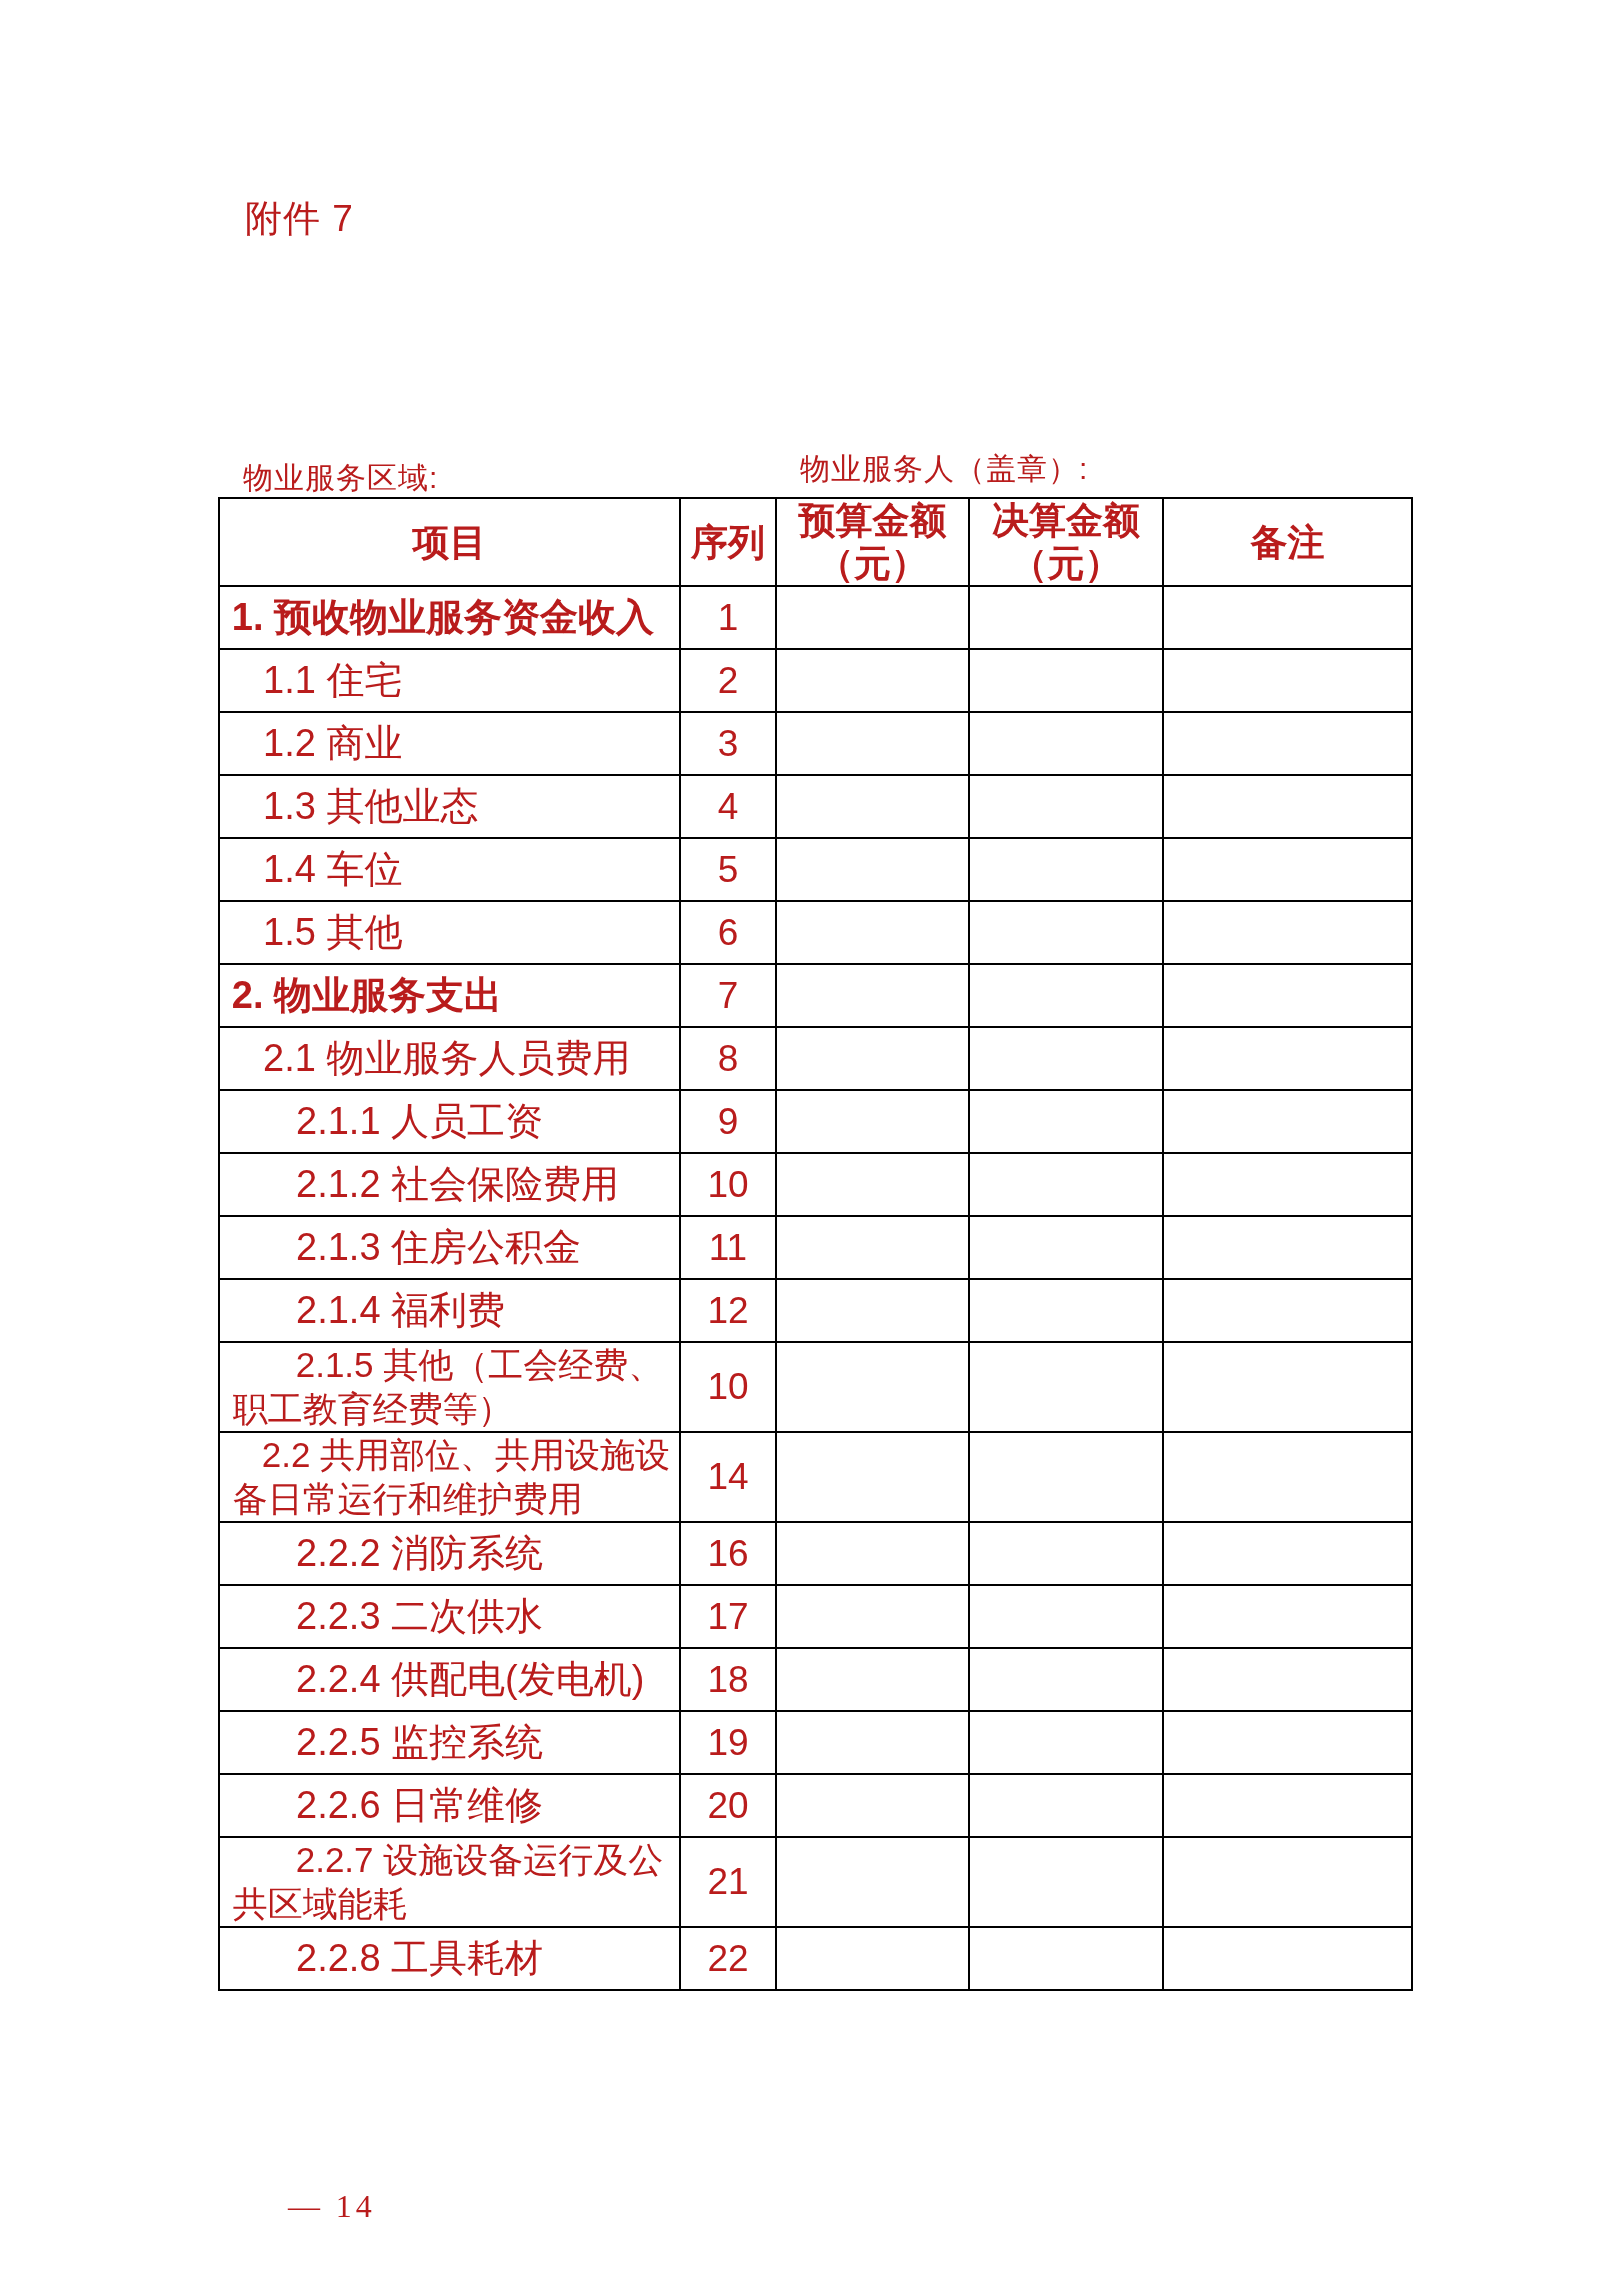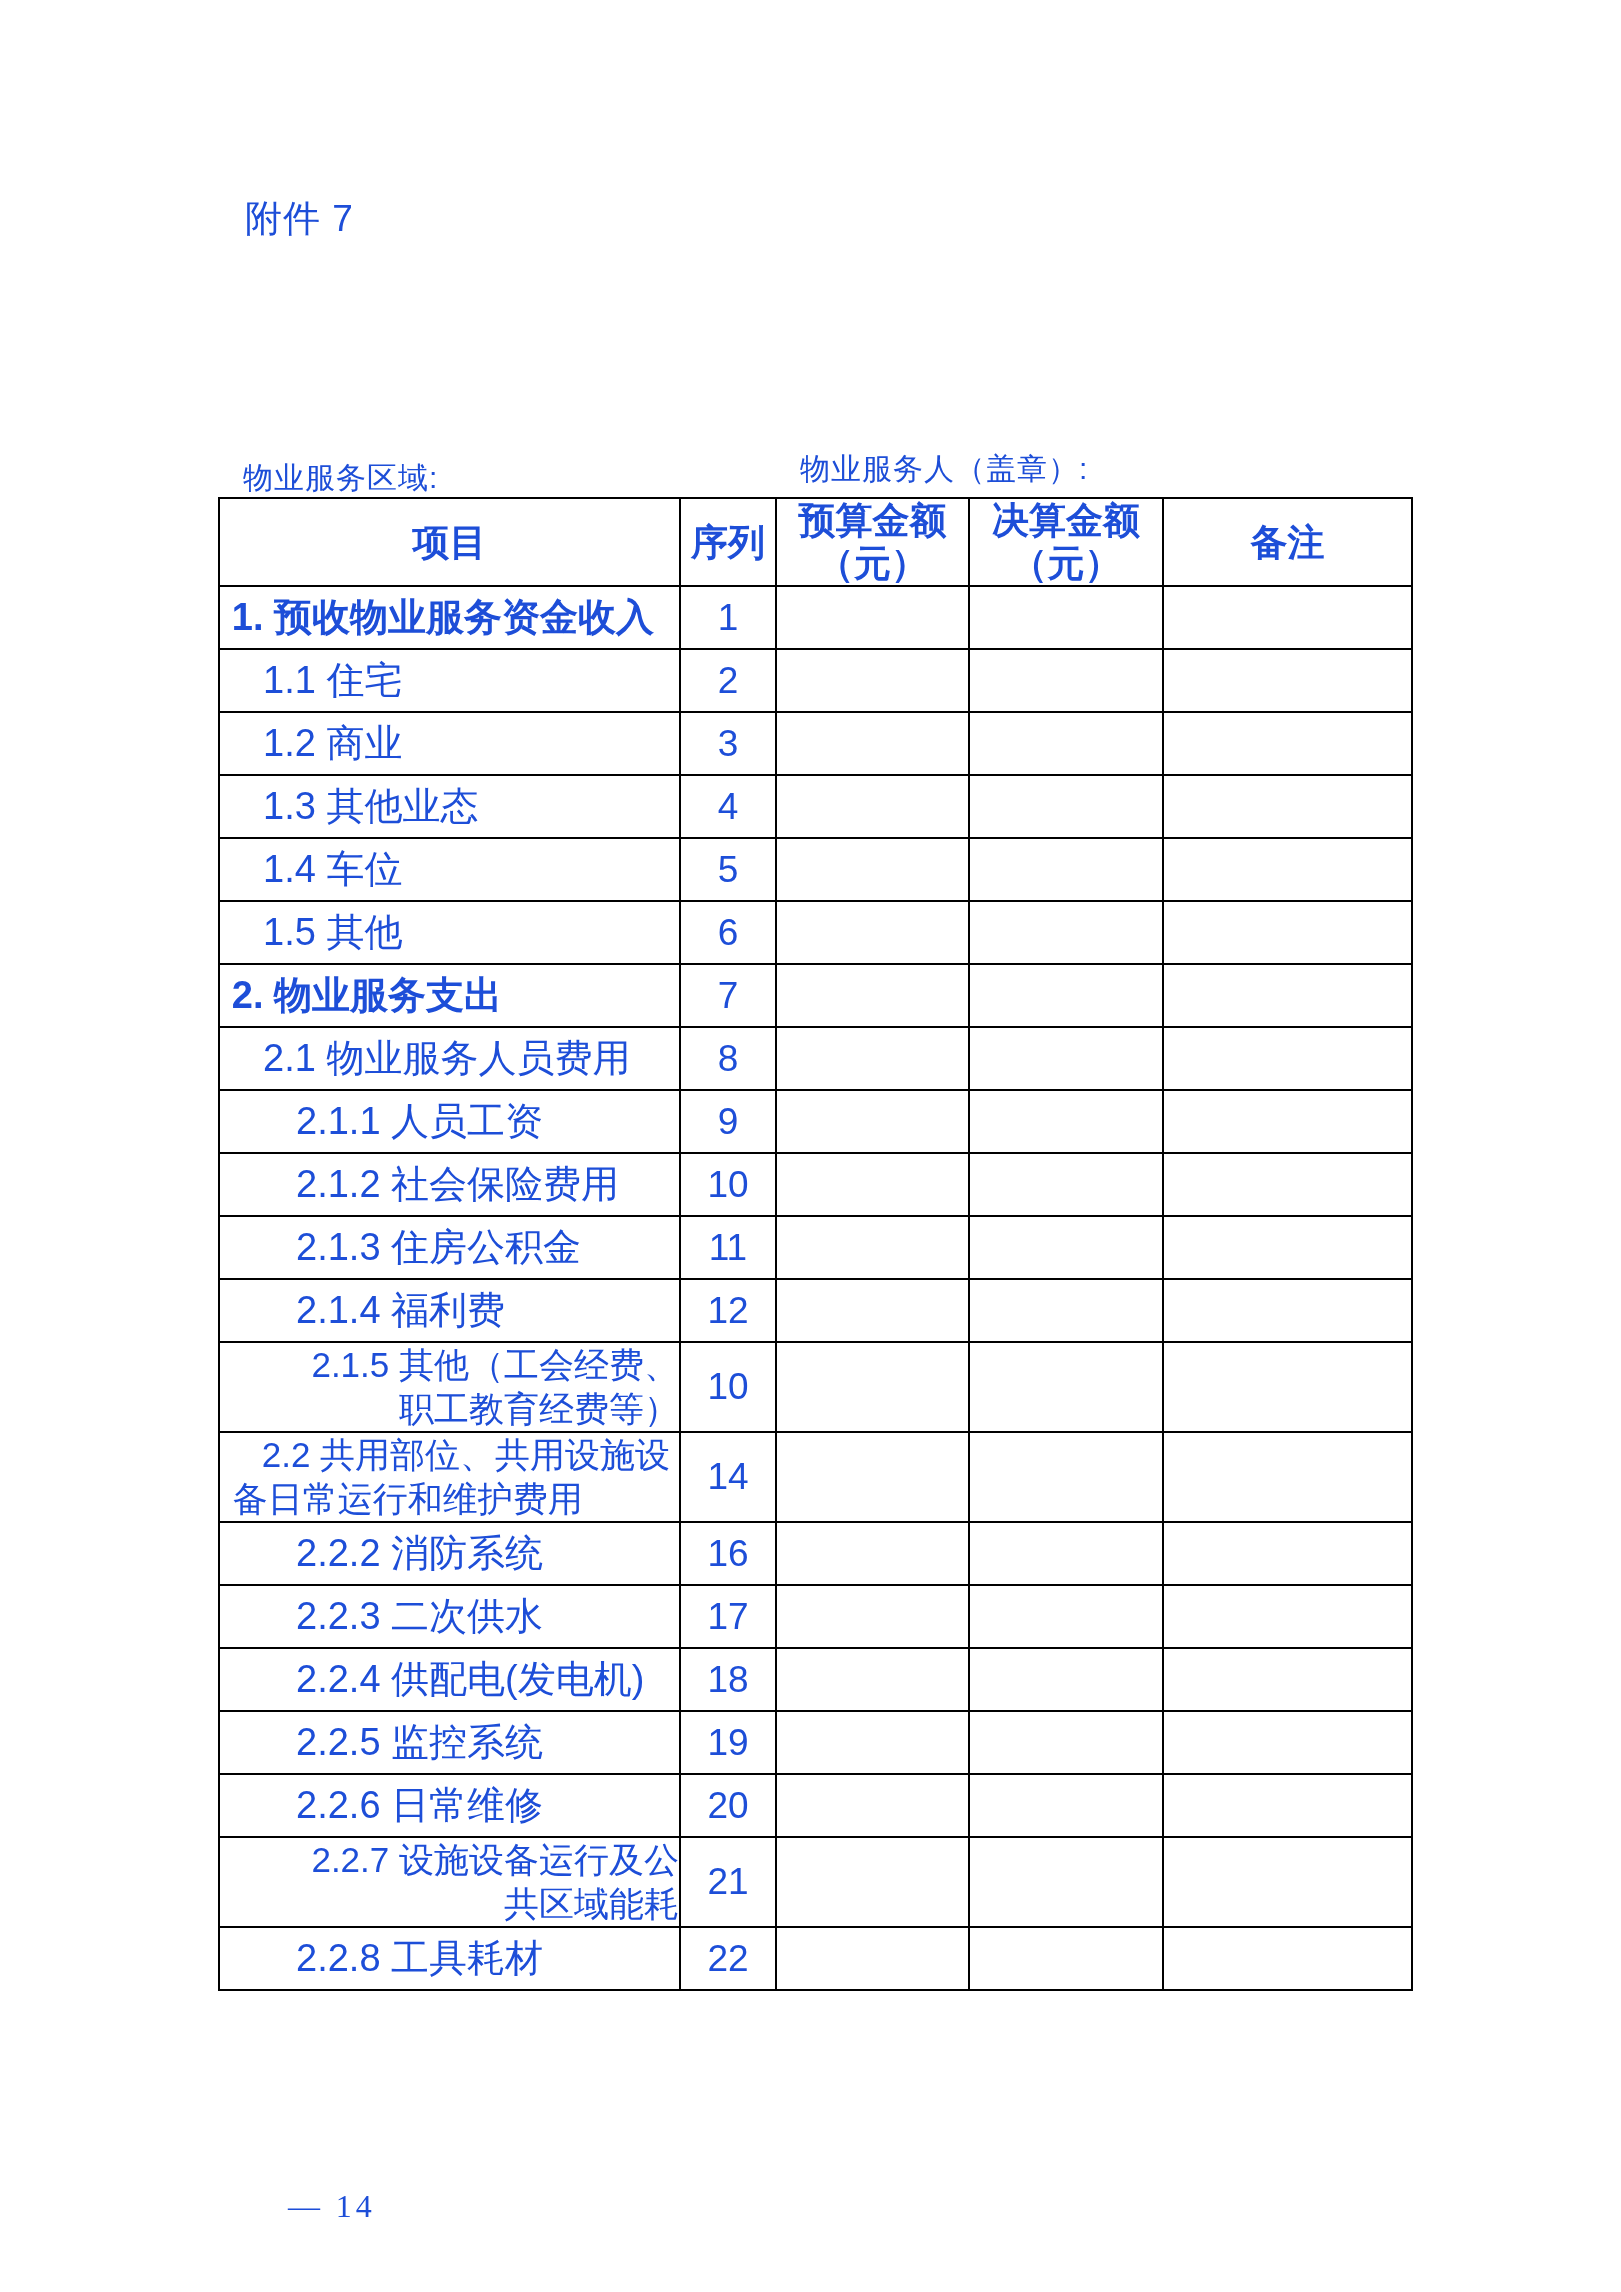--- a/index.html
+++ b/index.html
@@ -1,18 +1,18 @@
 <!DOCTYPE html>
 <html><head>
 <meta charset="utf-8">
 <style>
   html,body{margin:0;padding:0;background:#ffffff;}
   .page{
     position:relative;width:1621px;height:2293px;background:#ffffff;
-    font-family:"Liberation Sans",sans-serif;color:#1d4ed8;overflow:hidden;
+    font-family:"Liberation Sans",sans-serif;color:#b91c1c;overflow:hidden;
   }
   .attachment{position:absolute;left:245px;top:194px;font-size:37px;letter-spacing:1px;}
   .doc-title{
     position:absolute;left:0;top:284px;width:100%;text-align:center;
     font-family:"Liberation Serif",serif;font-weight:bold;font-size:57px;letter-spacing:2px;
   }
   .blank-line{display:inline-block;width:65px;height:6.9px;background:#000;vertical-align:-7.8px;margin:0 3.9px;}
   .field-label{position:absolute;font-size:30px;letter-spacing:1px;}
   .region-label{left:243px;top:449px;margin-top:9px;}
   .provider-label{left:800px;top:449px;}
@@ -28,21 +28,21 @@
   tbody tr.tall{height:90px;}
   td.c-item{font-size:38px;text-align:left;}
   td.c-seq{font-size:37px;text-align:center;}
   tr.lv1 td.c-item{padding-left:11.8px;font-weight:bold;}
   tr.lv2 td.c-item{padding-left:43px;}
   tr.lv3 td.c-item{padding-left:76px;border-radius:9px;}
   tr.wrap2 td.c-item,tr.wrap3 td.c-item{
     font-size:35px;line-height:44px;white-space:pre-line;padding-left:12.7px;font-weight:normal;
   }
   tr.wrap2 td.c-item{text-indent:29px;}
-  tr.wrap3 td.c-item{text-indent:63px;text-align:right;}
+  tr.wrap3 td.c-item{text-indent:63px;}
   .page-number{
     position:absolute;left:288px;top:2188px;
     font-family:"Liberation Serif",serif;font-size:32px;letter-spacing:3.9px;
   }
 </style>
 </head>
 <body>
 
 <div class="page">
 

